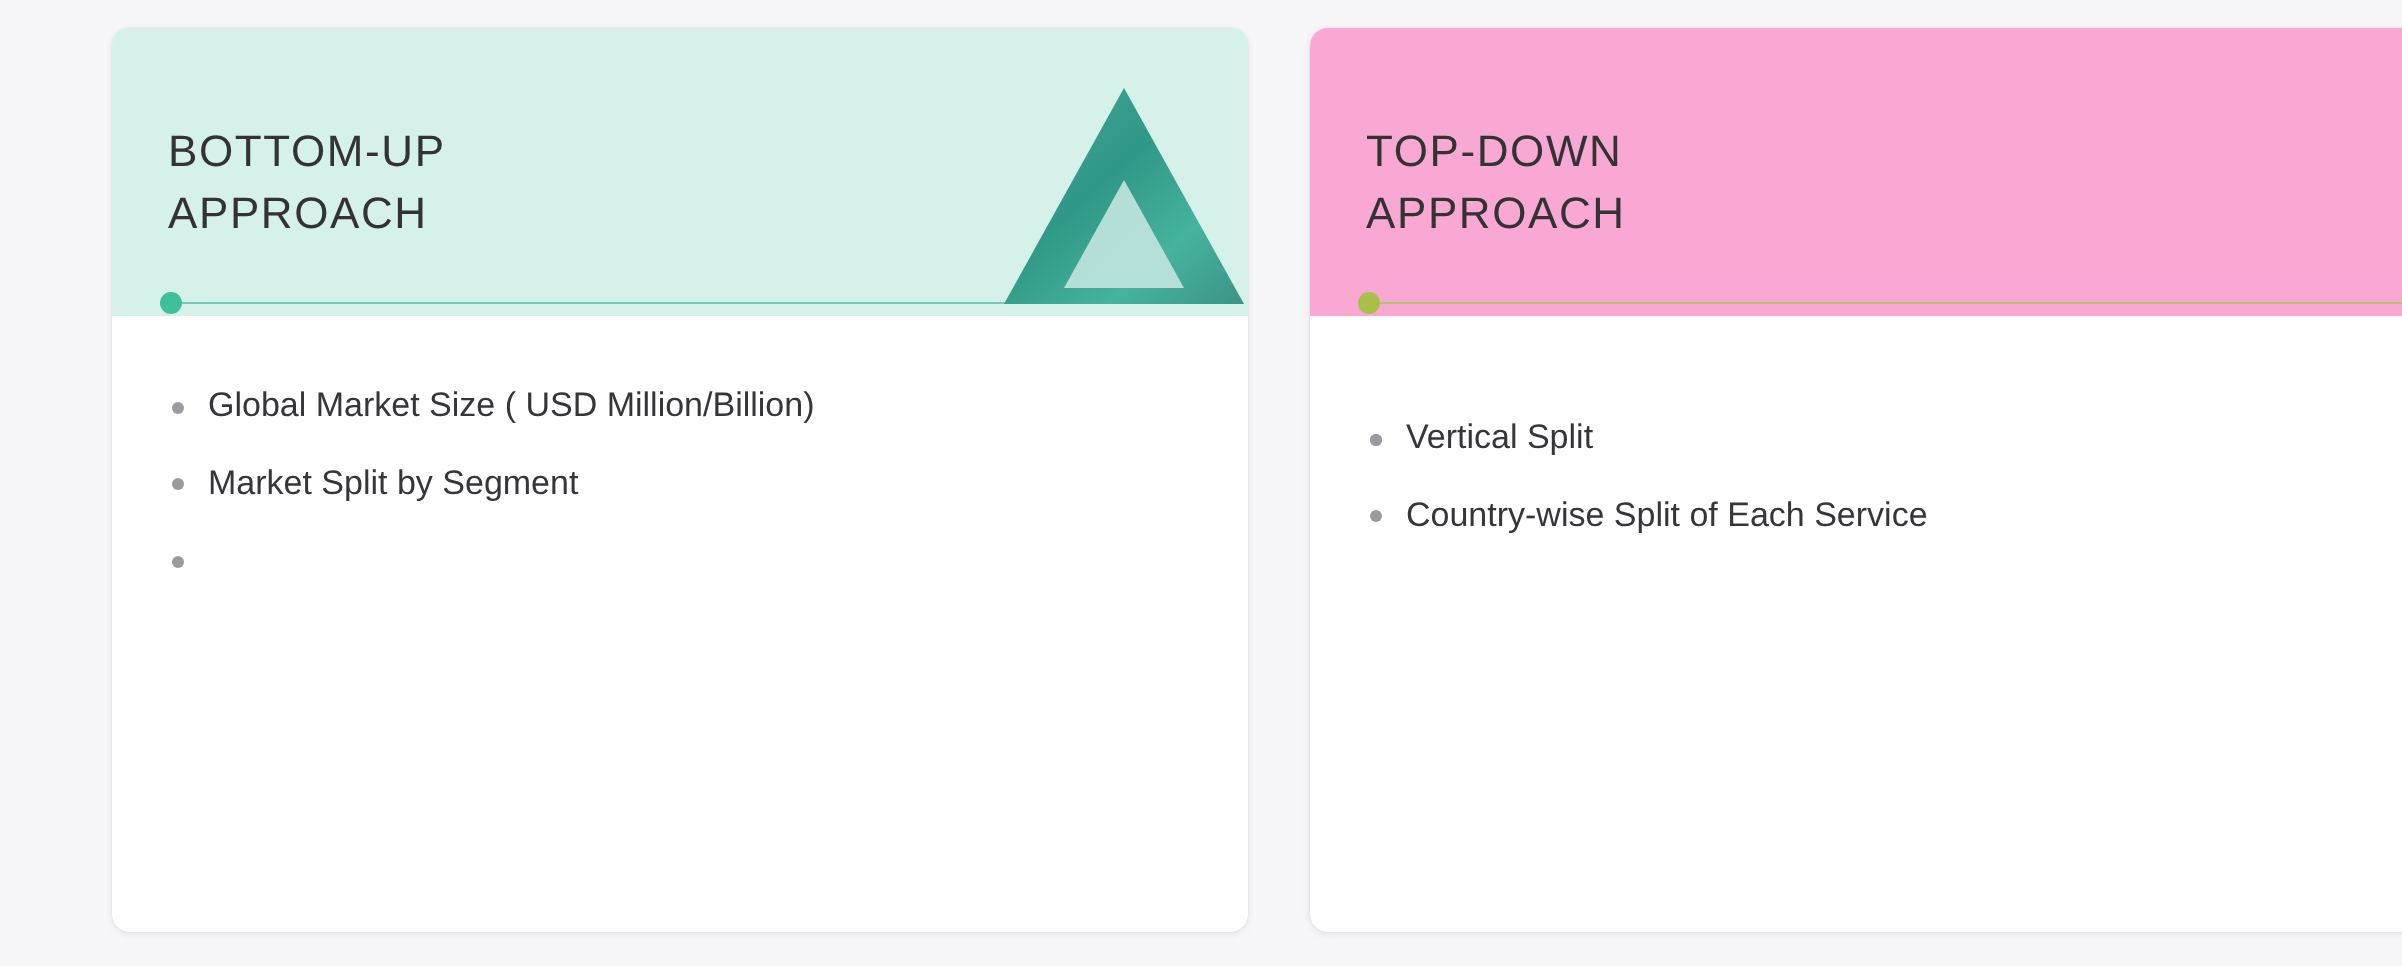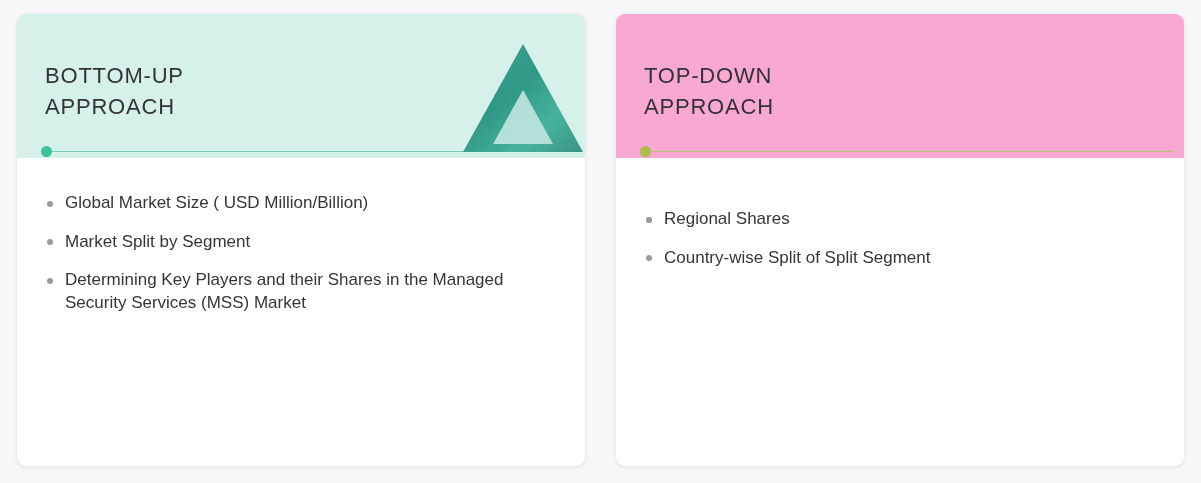--- a/index.html
+++ b/index.html
@@ -11,20 +11,21 @@
     height: 483px;
     background: #f7f7f9;
     font-family: "Liberation Sans", sans-serif;
     overflow: hidden;
   }
 
   .board {
     position: relative;
     width: 980px;
     height: 483px;
+    margin-left: 39px;
   }
 
   .card {
     position: absolute;
     top: 14px;
     width: 568px;
     height: 452px;
     background: #ffffff;
     border-radius: 9px;
     box-shadow: 0 1px 4px rgba(60,60,80,0.10), 0 0 1px rgba(60,60,80,0.14);
@@ -149,21 +150,20 @@
         <li class="bullet-item">
           <span class="bullet-dot"></span>
           <span>Global Market Size ( USD Million/Billion)</span>
         </li>
         <li class="bullet-item">
           <span class="bullet-dot"></span>
           <span>Market Split by Segment</span>
         </li>
         <li class="bullet-item">
           <span class="bullet-dot"></span>
-          <span>Determining Key Players and their Shares in the Managed Security Services (MSS) Market</span>
         </li>
       </ul>
     </div>
   </section>
 
   <section class="card card-right">
 
     <header class="card-header">
 
       <h2 class="card-title">TOP-DOWN
@@ -173,23 +173,23 @@
       <span class="rule-dot"></span>
     </header>
 
     <div class="card-body">
       <ul class="bullet-list">
         <li class="bullet-item">
           <span class="bullet-dot"></span>
         </li>
         <li class="bullet-item">
           <span class="bullet-dot"></span>
-          <span>Regional Shares</span>
+          <span>Vertical Split</span>
         </li>
         <li class="bullet-item">
           <span class="bullet-dot"></span>
-          <span>Country-wise Split of Split Segment</span>
+          <span>Country-wise Split of Each Service</span>
         </li>
       </ul>
     </div>
   </section>
 
 </div>
 
 </body></html>

